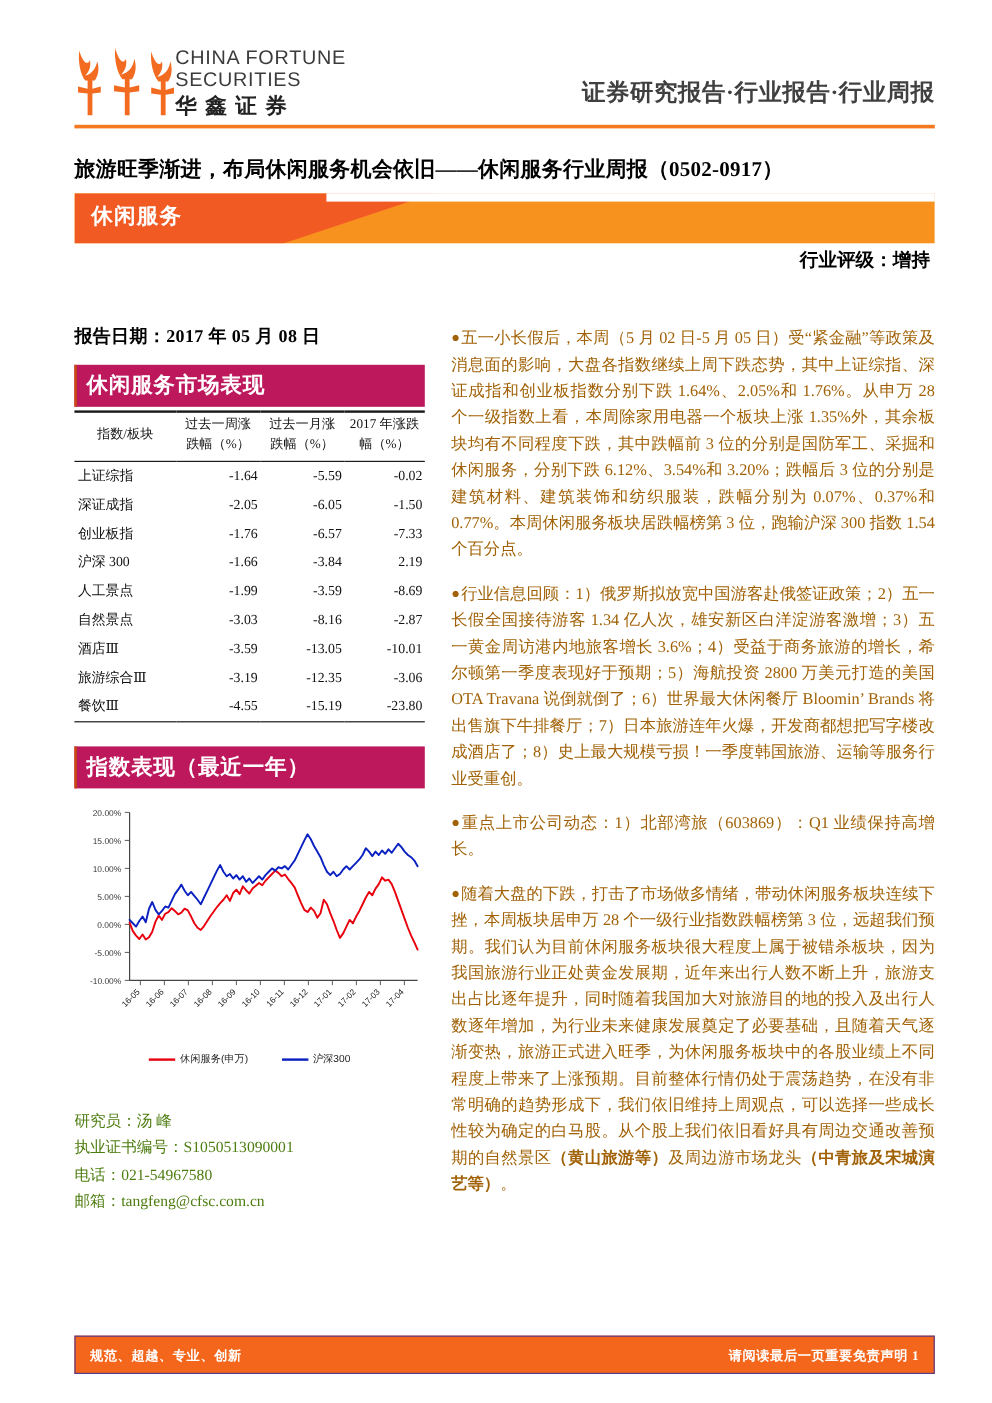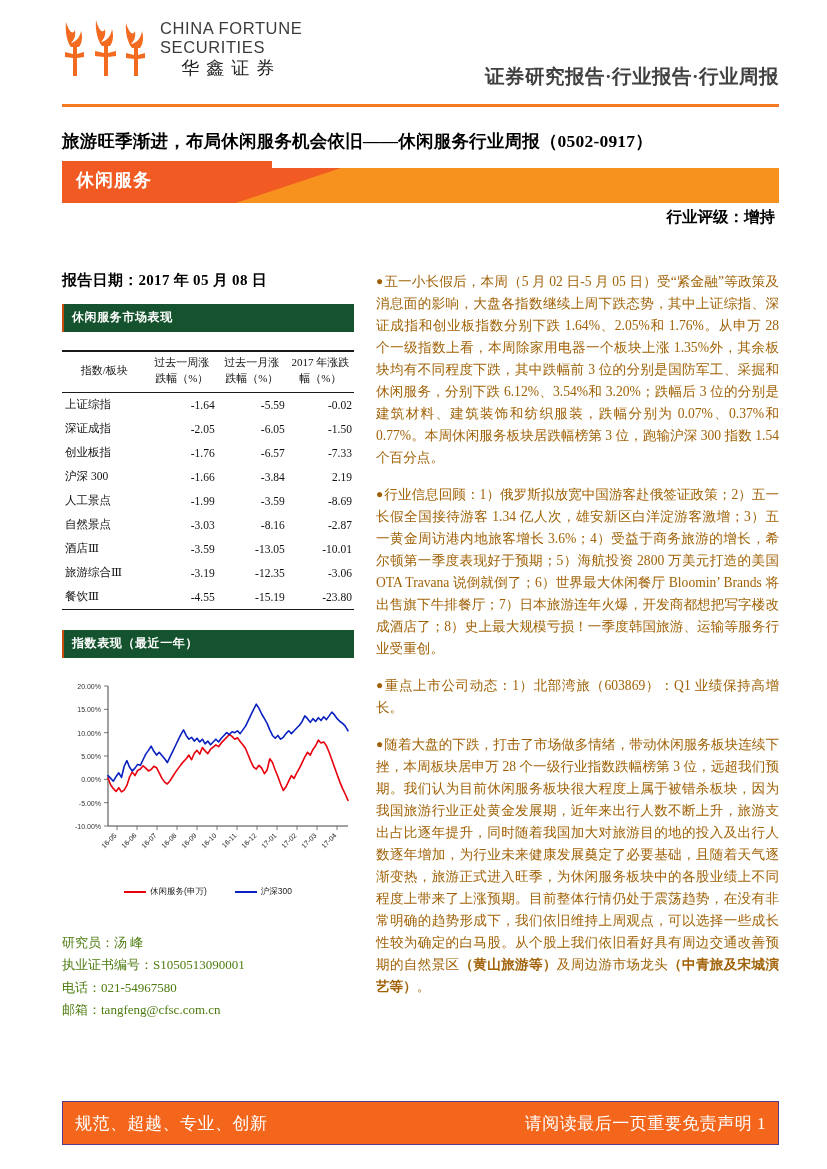--- a/index.html
+++ b/index.html
@@ -23,40 +23,38 @@
   
   .masthead {
     display: flex;
     align-items: flex-end;
     height: 104px;
     padding: 0 48px 0 62px;
   }
   .brand {
     display: flex;
     align-items: center;
-    gap: 14px;
-    padding-bottom: 24px;
+    padding-bottom: 4px;
   }
   .logo-mark { width: 84px; height: 62px; display: block; }
   .brand-text { line-height: 1.12; }
   .brand-en {
     font-family: "Liberation Sans", sans-serif;
     font-size: 16.5px;
     letter-spacing: 0.6px;
     color: #3b3b3b;
     font-weight: 400;
   }
   .brand-cn {
     font-family: "Liberation Serif", serif;
     font-size: 18px;
-    font-weight: normal;
+    font-weight: bold;
     color: #222;
     letter-spacing: 7px;
     margin-top: 2px;
-    text-align: center;
   }
   .masthead-title {
     margin-left: auto;
     font-size: 19.5px;
     font-weight: bold;
     color: #404040;
     letter-spacing: 0.5px;
     padding-bottom: 14px;
     white-space: nowrap;
   }
@@ -131,28 +129,28 @@
 
   
   .report-date {
     font-size: 15px;
     font-weight: bold;
     color: #000;
     margin-bottom: 14px;
     letter-spacing: 0.3px;
   }
   .panel-head {
-    background: #14532d;
+    background: #be185d;
     color: #ffffff;
-    font-size: 12px;
+    font-size: 18px;
     font-weight: bold;
     padding: 5px 8px 6px 8px;
     letter-spacing: 0.6px;
     border-left: 2px solid #C84B10;
-    margin-bottom: 18px;
+    margin-bottom: 3px;
   }
 
   table.perf {
     width: 100%;
     border-collapse: collapse;
     font-size: 11px;
     color: #111;
   }
   table.perf thead th {
     font-weight: normal;
@@ -219,30 +217,30 @@
     margin-right: 1px;
   }
   .para b { font-weight: bold; }
 
   
   .footer {
     position: absolute;
     left: 62px;
     right: 48px;
     bottom: 24px;
-    height: 44px;
+    height: 32px;
     background: #F4661B;
     border: 1.5px solid #5a3a8a;
     display: flex;
     align-items: center;
     justify-content: space-between;
     padding: 0 12px;
     color: #ffffff;
-    font-size: 17px;
-    font-weight: normal;
+    font-size: 11px;
+    font-weight: bold;
     letter-spacing: 0.5px;
   }
 </style>
 </head>
 <body>
 
 <div class="page">
 
   <div class="masthead">
     <div class="brand">

